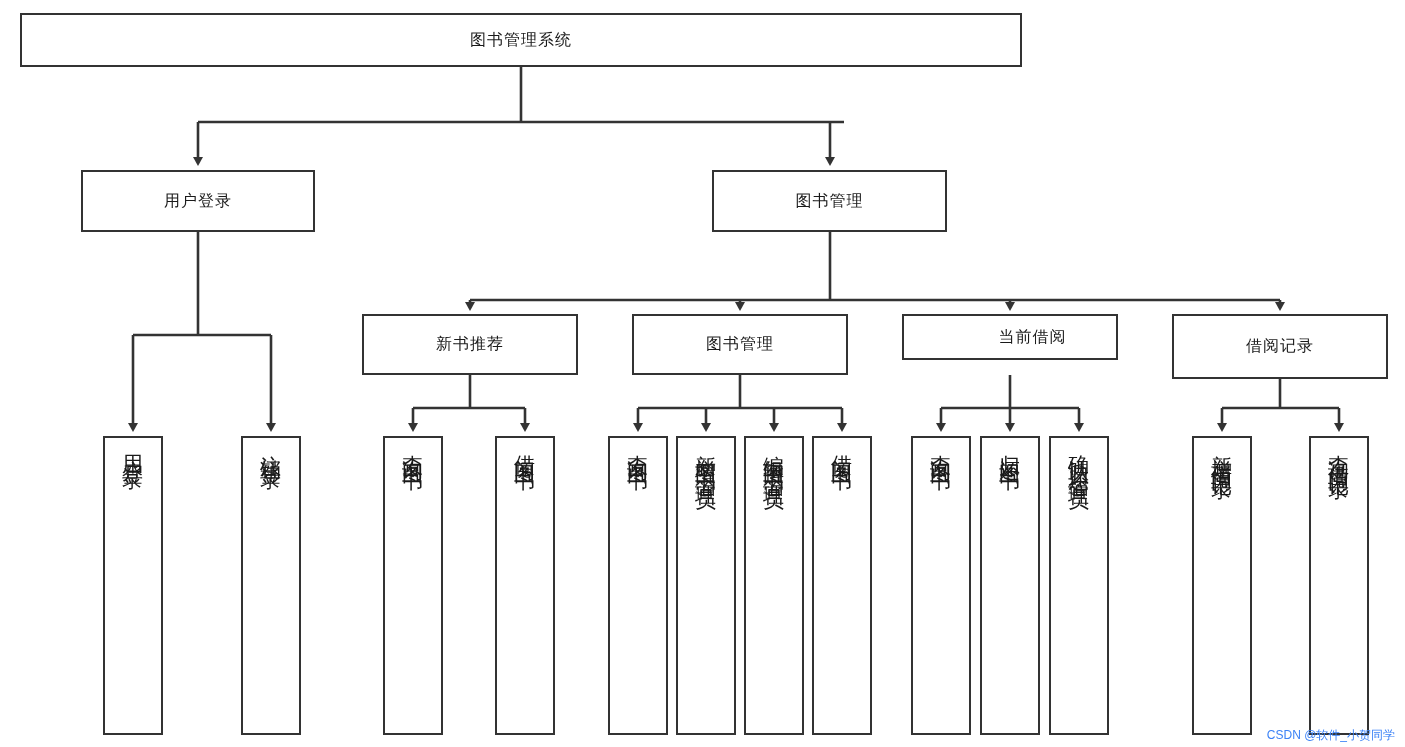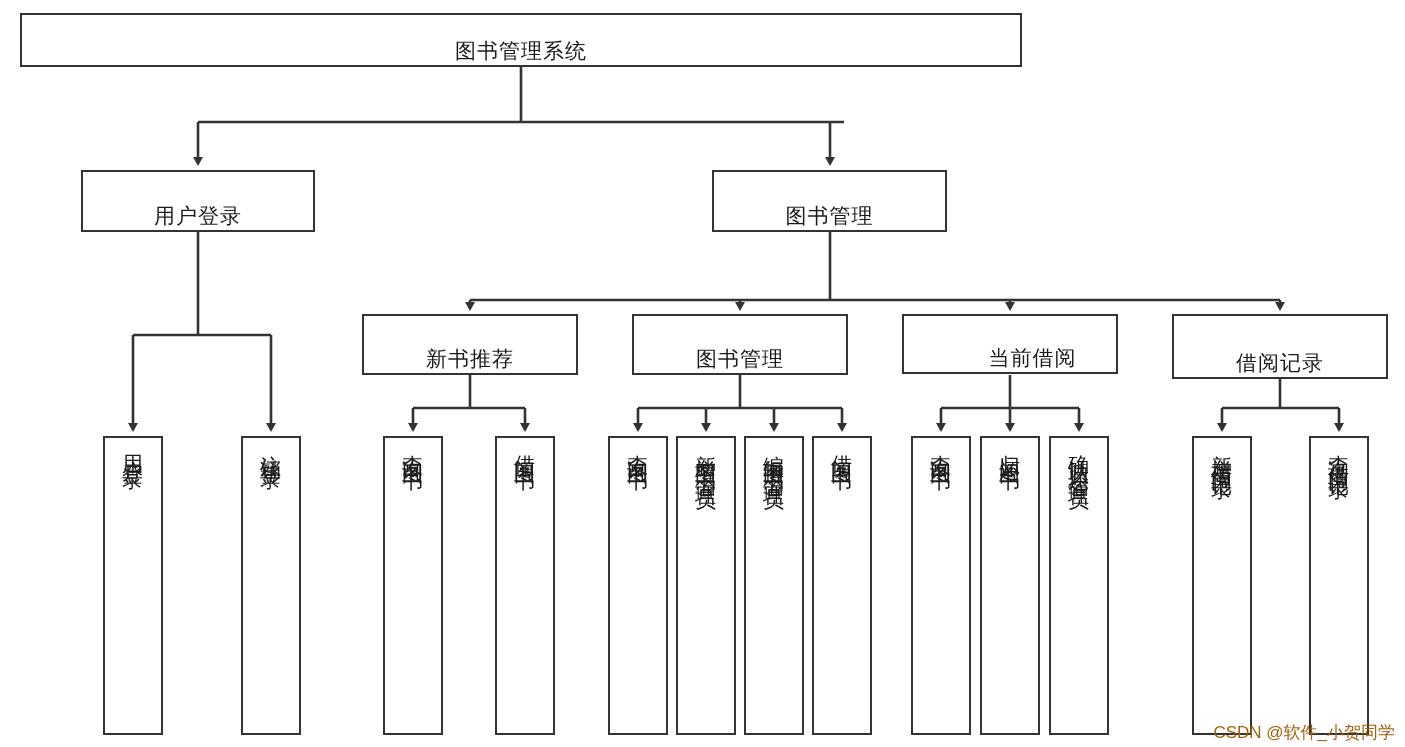--- a/index.html
+++ b/index.html
@@ -30,23 +30,22 @@
     position: absolute;
     box-sizing: border-box;
     background: #ffffff;
     border: 2px solid #333333;
     display: flex;
     align-items: center;
     justify-content: center;
     color: #1a1a1a;
   }
   .node.horiz {
-    font-size: 21px;
+    font-size: 16px;
     letter-spacing: 1px;
-    align-items: flex-end;
   }
   .node.vert {
     font-size: 21px;
     align-items: flex-start;
     justify-content: center;
     padding-top: 0;
   }
   .node.vert .vtext {
     writing-mode: vertical-rl;
     text-orientation: upright;
@@ -54,22 +53,22 @@
     line-height: 1;
     white-space: nowrap;
   }
   .node-label {
     white-space: nowrap;
   }
   #watermark {
     position: absolute;
     right: 10px;
     bottom: 3px;
-    font-size: 17px;
-    color: #a16207;
+    font-size: 12px;
+    color: #3b82f6;
     white-space: nowrap;
     user-select: none;
   }
 </style>
 </head>
 <body>
 
 <div id="diagram-canvas">
 
   <svg id="edge-layer" viewBox="0 0 1405 747" xmlns="http://www.w3.org/2000/svg">
@@ -132,21 +131,21 @@
   <div class="node horiz" style="left:362px; top:314px; width:216px; height:61px;">
     <span class="node-label">新书推荐</span>
   </div>
 
   <div class="node horiz" style="left:712px; top:170px; width:235px; height:62px;">
     <span class="node-label">图书管理</span>
   </div>
   <div class="node horiz" style="left:632px; top:314px; width:216px; height:61px;">
     <span class="node-label">图书管理</span>
   </div>
-  <div class="node horiz" style="left:902px; top:314px; width:216px; height:60px;padding-left:45px;">
+  <div class="node horiz" style="left:902px; top:314px; width:216px; height:46px;padding-left:45px;">
     <span class="node-label">当前借阅</span>
   </div>
   <div class="node horiz" style="left:1172px; top:314px; width:216px; height:65px;">
     <span class="node-label">借阅记录</span>
   </div>
 
   <div class="node vert" style="left:103px; top:436px; width:60px; height:299px;">
     <span class="vtext">用户登录</span>
   </div>
   <div class="node vert" style="left:241px; top:436px; width:60px; height:299px;">

